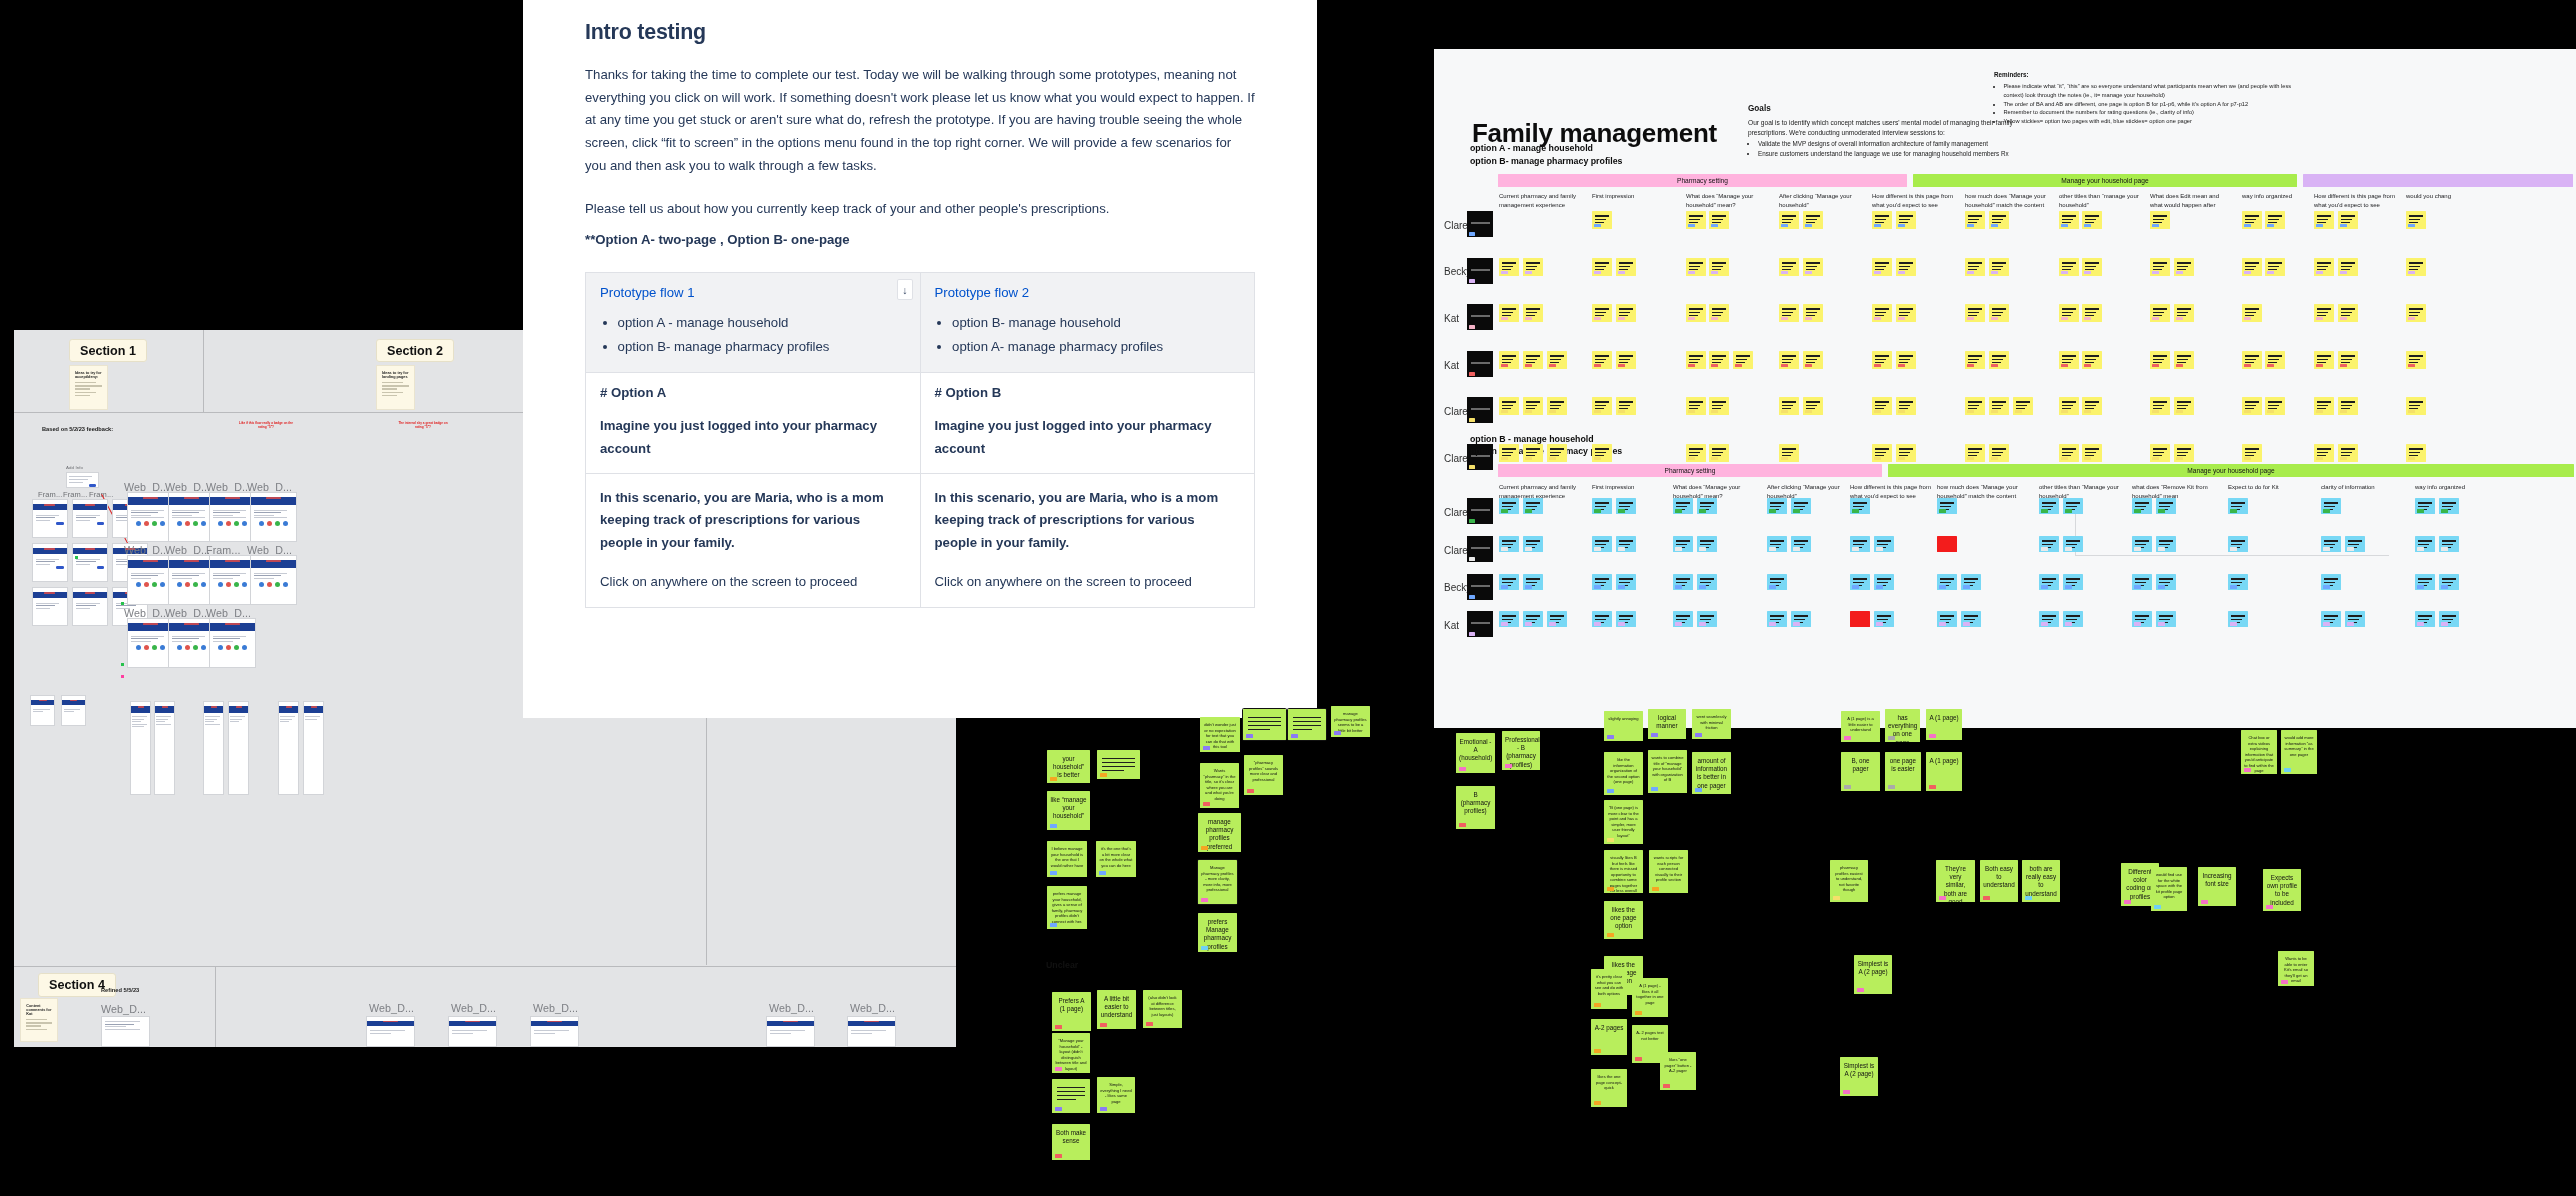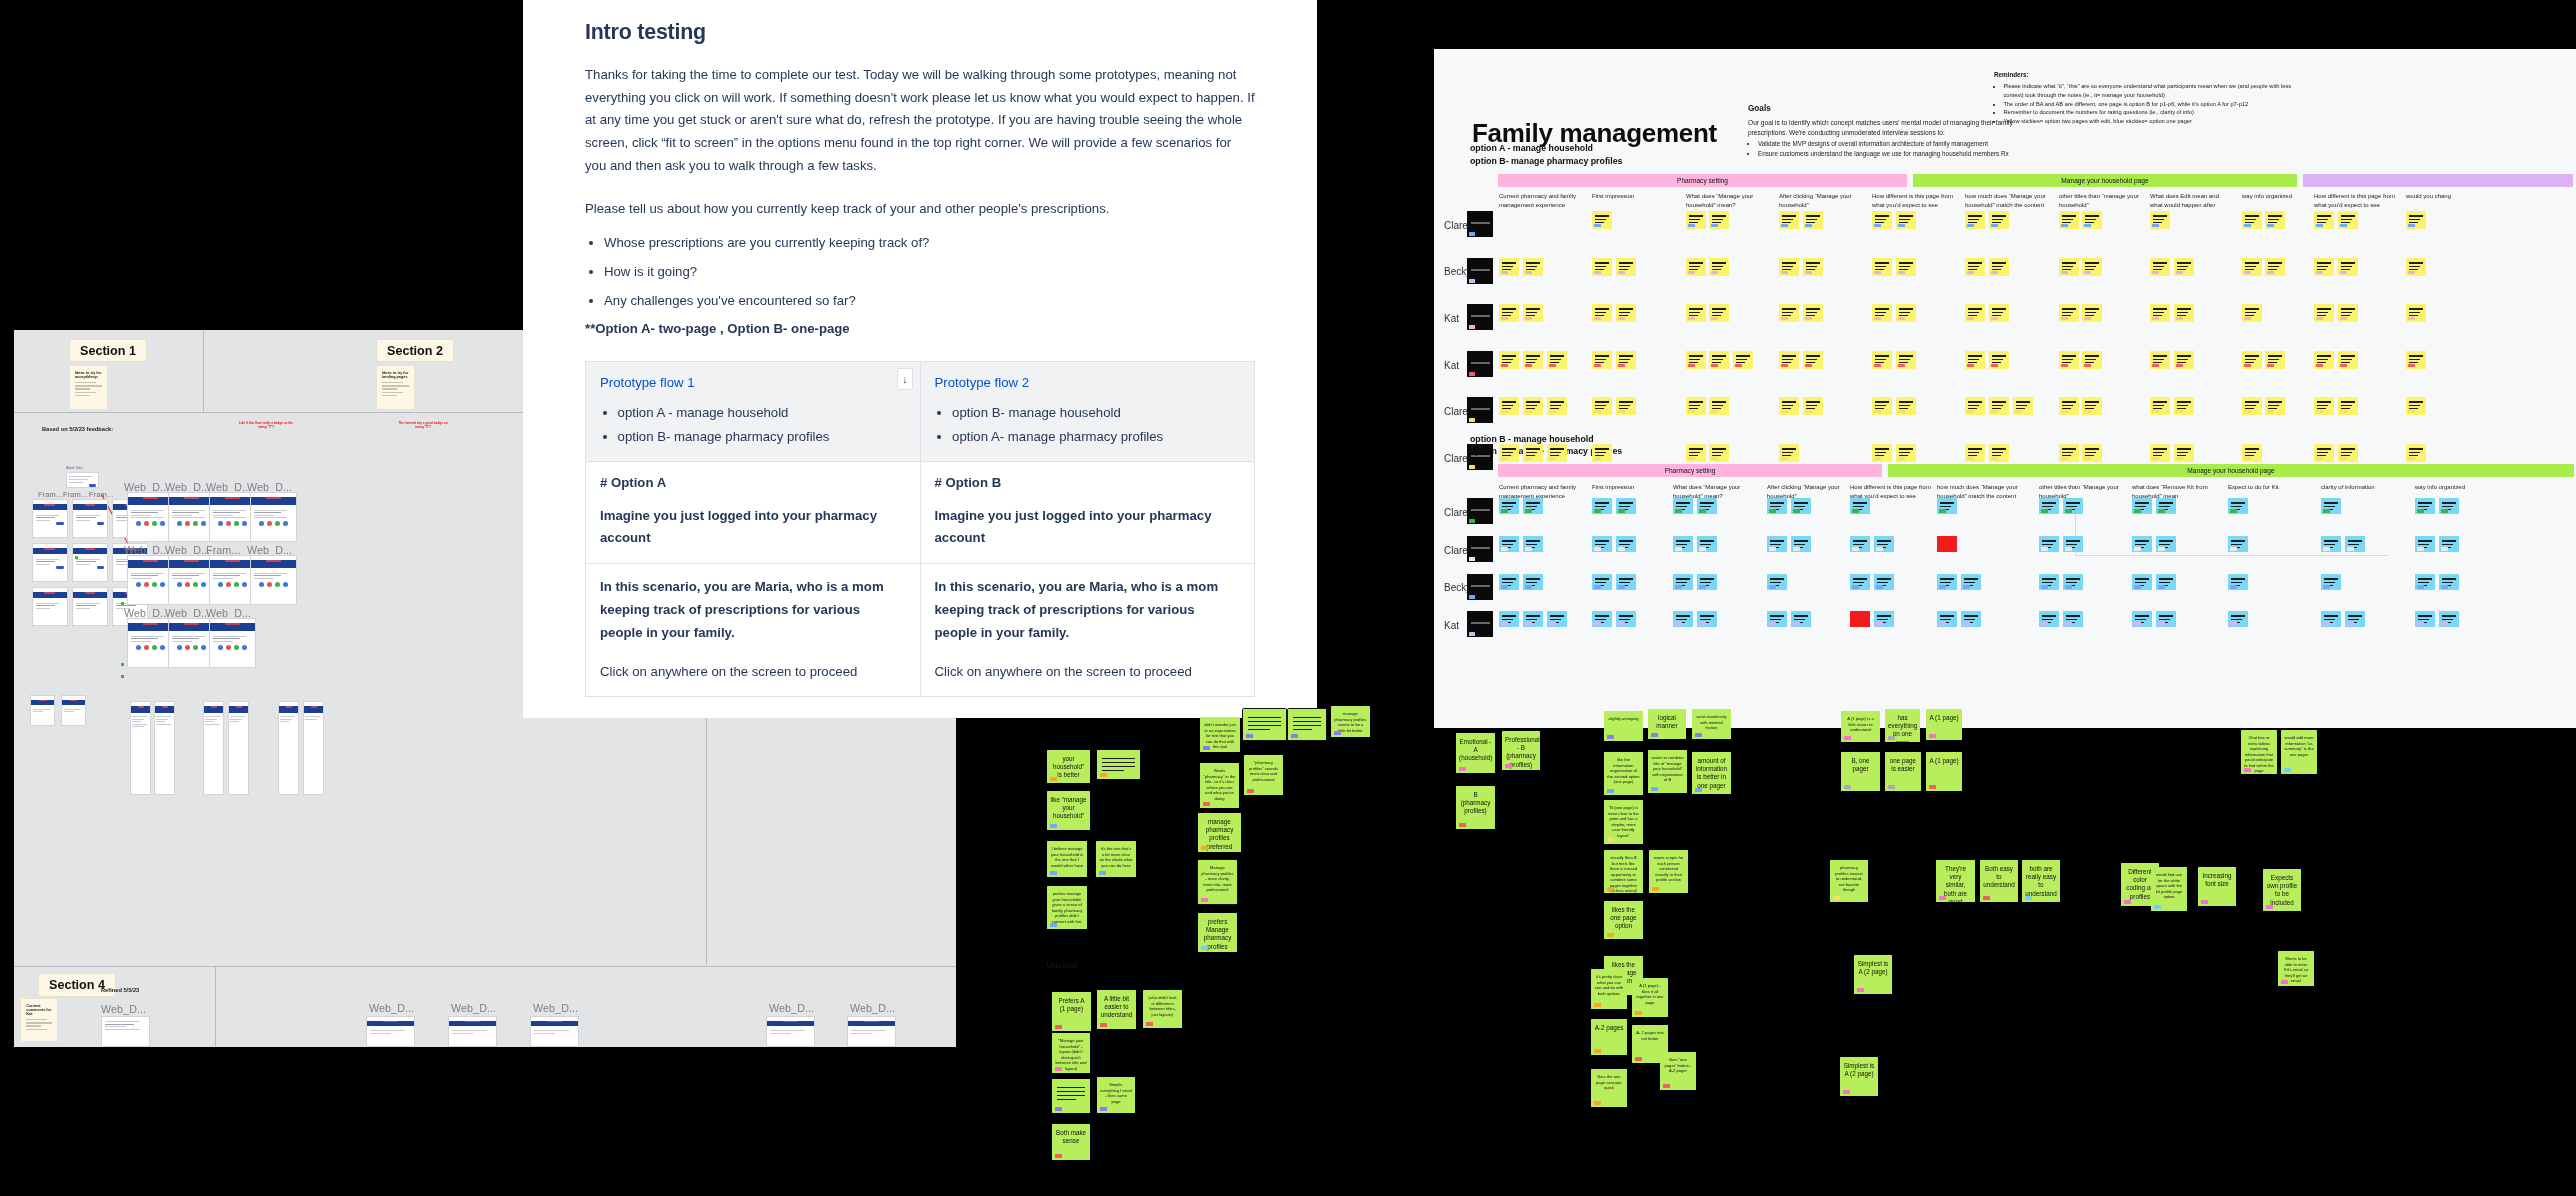--- a/index.html
+++ b/index.html
@@ -547,25 +547,20 @@
           <div class="ln w50"></div>
         </div>
       </div>
   </div>
 
   <div class="doc-win">
     <div class="doc-inner">
       <div class="doc-h1">Intro testing</div>
       <div class="doc-p">Thanks for taking the time to complete our test. Today we will be walking through some prototypes, meaning not everything you click on will work. If something doesn't work please let us know what you would expect to happen. If at any time you get stuck or aren't sure what do, refresh the prototype. If you are having trouble seeing the whole screen, click “fit to screen” in the options menu found in the top right corner. We will provide a few scenarios for you and then ask you to walk through a few tasks.</div>
       <div class="doc-p" style="margin-bottom:11.3px;">Please tell us about how you currently keep track of your and other people's prescriptions.</div>
-      <ul class="doc-ul">
-        <li>Whose prescriptions are you currently keeping track of?</li>
-        <li>How is it going?</li>
-        <li>Any challenges you've encountered so far?</li>
-      </ul>
       <div class="doc-strong">**Option A- two-page , Option B- one-page</div>
 
       <table class="doc-table">
         <tbody>
             <tr class="hdr">
           <td class="cellwrap">
             <div class="flow-t">Prototype flow 1</div>
             <ul class="flow-ul">
               <li>option A - manage household</li>
               <li>option B- manage pharmacy profiles</li>

